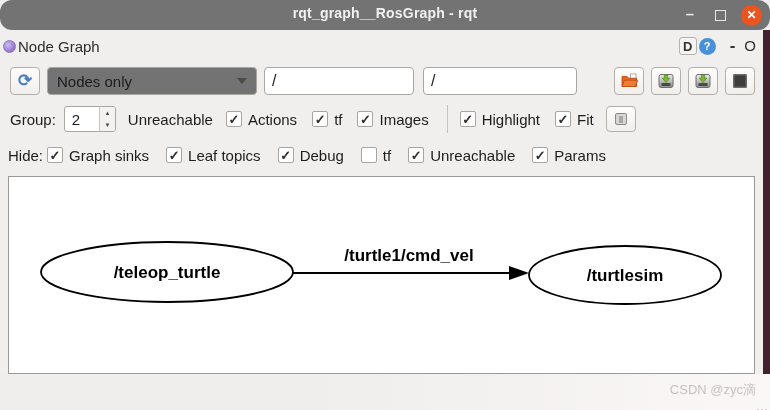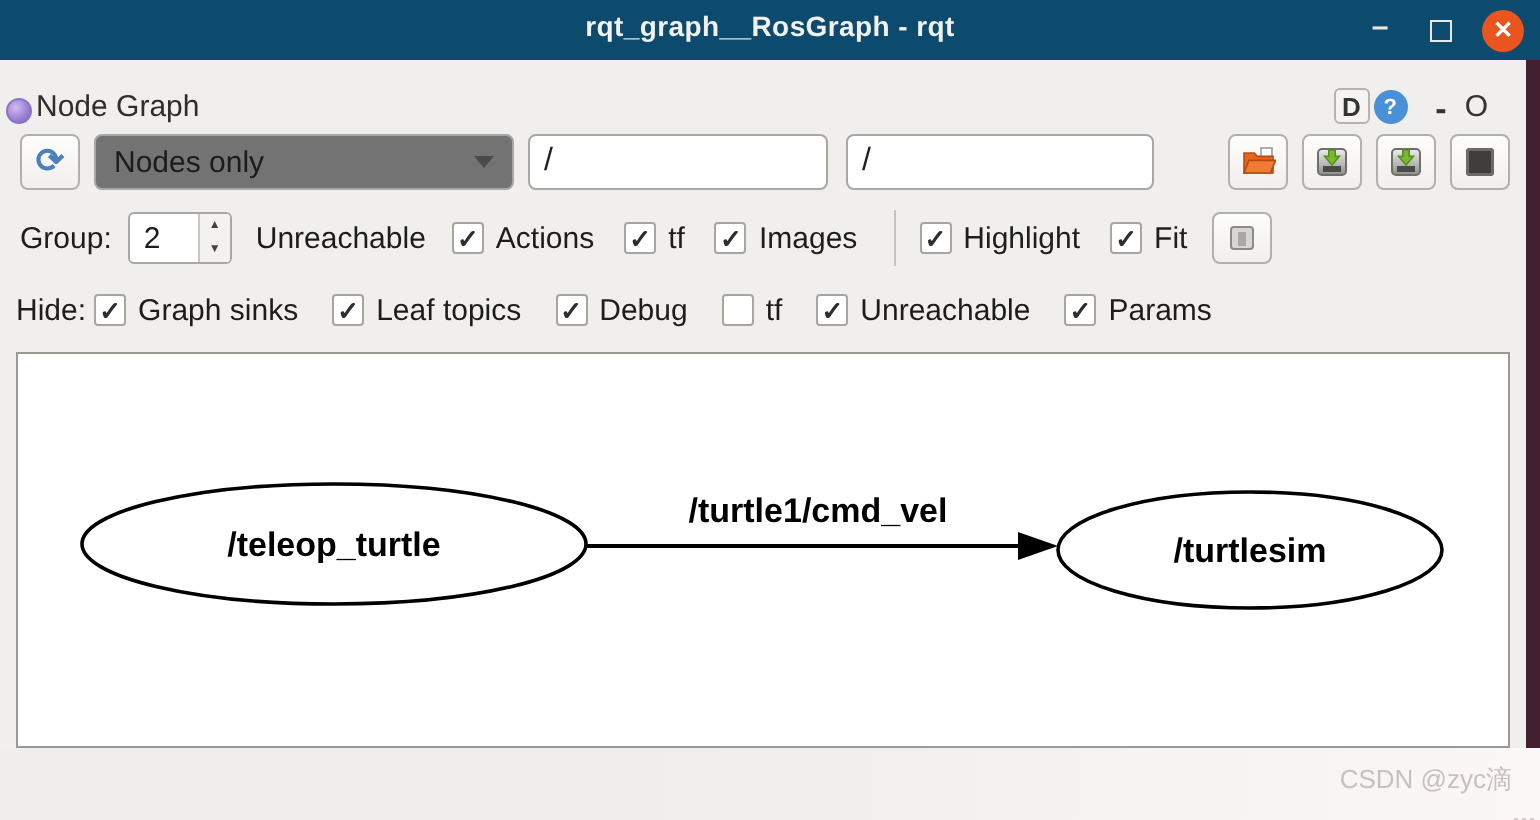--- a/index.html
+++ b/index.html
@@ -10,21 +10,21 @@
   .titlebar { position:absolute; top:0; left:0; width:770px; height:30px; background:#2e2b27; }
   .titlebar .title { position:absolute; left:0; right:0; top:5px; text-align:center;
     color:#f2f1ef; font-size:14px; font-weight:bold; letter-spacing:.2px; }
   .win-controls { position:absolute; right:8px; top:0; height:30px; display:flex; align-items:center; }
   .win-min { color:#e9e7e4; font-size:15px; font-weight:bold; width:30px; text-align:center; margin-top:-4px; cursor:default; }
   .win-max { width:11px; height:11px; border:1.5px solid #e9e7e4; margin:0 15px 0 10px; }
   .win-close { width:21px; height:21px; border-radius:50%; background:#e9541f; color:#fff;
     font-size:12px; font-weight:bold; display:flex; align-items:center; justify-content:center; }
 
   
-  .dockbar { position:absolute; top:30px; left:0; width:770px; height:32px; display:flex; align-items:flex-end; padding:0 26px 0 3px; }
+  .dockbar { position:absolute; top:30px; left:0; width:770px; height:32px; display:flex; align-items:center; padding:0 14px 0 3px; }
   .plugin-icon { width:13px; height:13px; border-radius:50%; margin-right:2px;
     background:radial-gradient(circle at 35% 35%, #cdbcf0, #9b7fd4 60%, #7a5fb8); border:1px solid #8a74c4; }
   .dock-title { font-size:15px; color:#2f2e2c; }
   .dock-spacer { flex:1; }
   .dock-btn-d { width:18px; height:18px; border:1px solid #b6b2ae; border-radius:3px; background:#f5f4f2;
     font-size:13px; font-weight:bold; color:#333; display:flex; align-items:center; justify-content:center; margin-right:2px; }
   .dock-help { width:17px; height:17px; border-radius:50%; background:#4a90d9; color:#fff;
     font-size:11px; font-weight:bold; display:flex; align-items:center; justify-content:center; margin-right:14px; }
   .dock-collapse { font-size:17px; font-weight:bold; color:#333; margin-right:9px; line-height:14px; }
   .dock-close { font-size:15px; color:#333; line-height:16px; }
@@ -78,21 +78,21 @@
     background:linear-gradient(to right, #efeeec 40%, #faf7f6); }
   .watermark { position:absolute; right:14px; top:7px; font-size:13px; color:#c8c0c0; }
   .resize-grip { position:absolute; right:2px; bottom:2px; width:12px; height:12px;
     background:radial-gradient(#d5cbca 1px, transparent 1.2px); background-size:4px 4px; }
 </style>
 </head>
 <body>
 
 <div class="screen">
 
-  <div class="titlebar" style="background-color: #0c4a6e;">
+  <div class="titlebar" style="background-color: #737373; border-radius: 12px;">
     <span class="title">rqt_graph__RosGraph - rqt</span>
     <div class="win-controls">
       <span class="win-min">–</span>
       <span class="win-max"></span>
       <span class="win-close" style="background-color: rgb(233, 84, 31);">
         <span>✕</span>
       </span>
     </div>
   </div>
 

